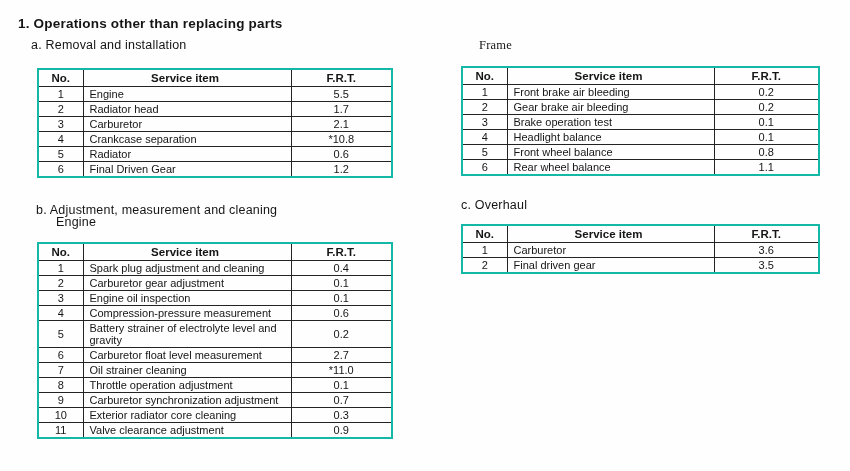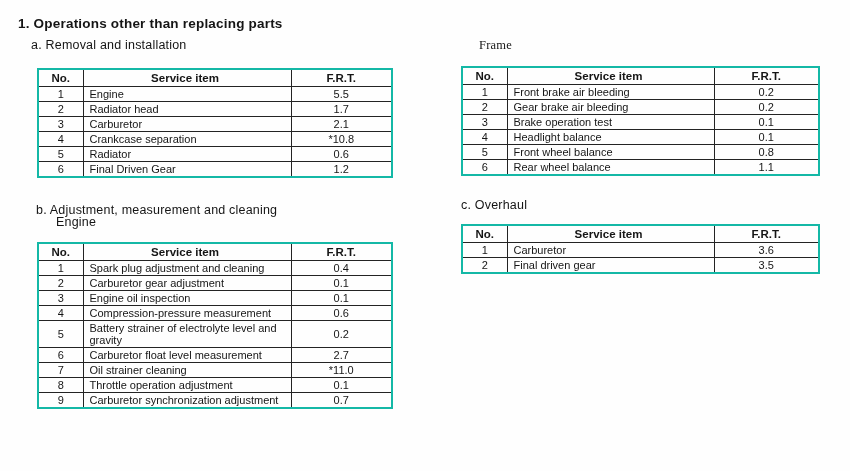--- a/index.html
+++ b/index.html
@@ -211,20 +211,30 @@
         <tr>
           <td class="col-no">8</td>
           <td class="col-item">Throttle operation adjustment</td>
           <td class="col-frt">0.1</td>
         </tr>
         <tr>
           <td class="col-no">9</td>
           <td class="col-item">Carburetor synchronization adjustment</td>
           <td class="col-frt">0.7</td>
         </tr>
+        <tr>
+          <td class="col-no">10</td>
+          <td class="col-item">Exterior radiator core cleaning</td>
+          <td class="col-frt">0.3</td>
+        </tr>
+        <tr>
+          <td class="col-no">11</td>
+          <td class="col-item">Valve clearance adjustment</td>
+          <td class="col-frt">0.9</td>
+        </tr>
       </tbody>
   </table>
 
   <div class="sec-heading heading-c">c. Overhaul</div>
   <table class="table-overhaul">
     <thead>
       <tr>
         <th class="col-no">No.</th>
         <th class="col-item">Service item</th>
         <th class="col-frt">F.R.T.</th>

